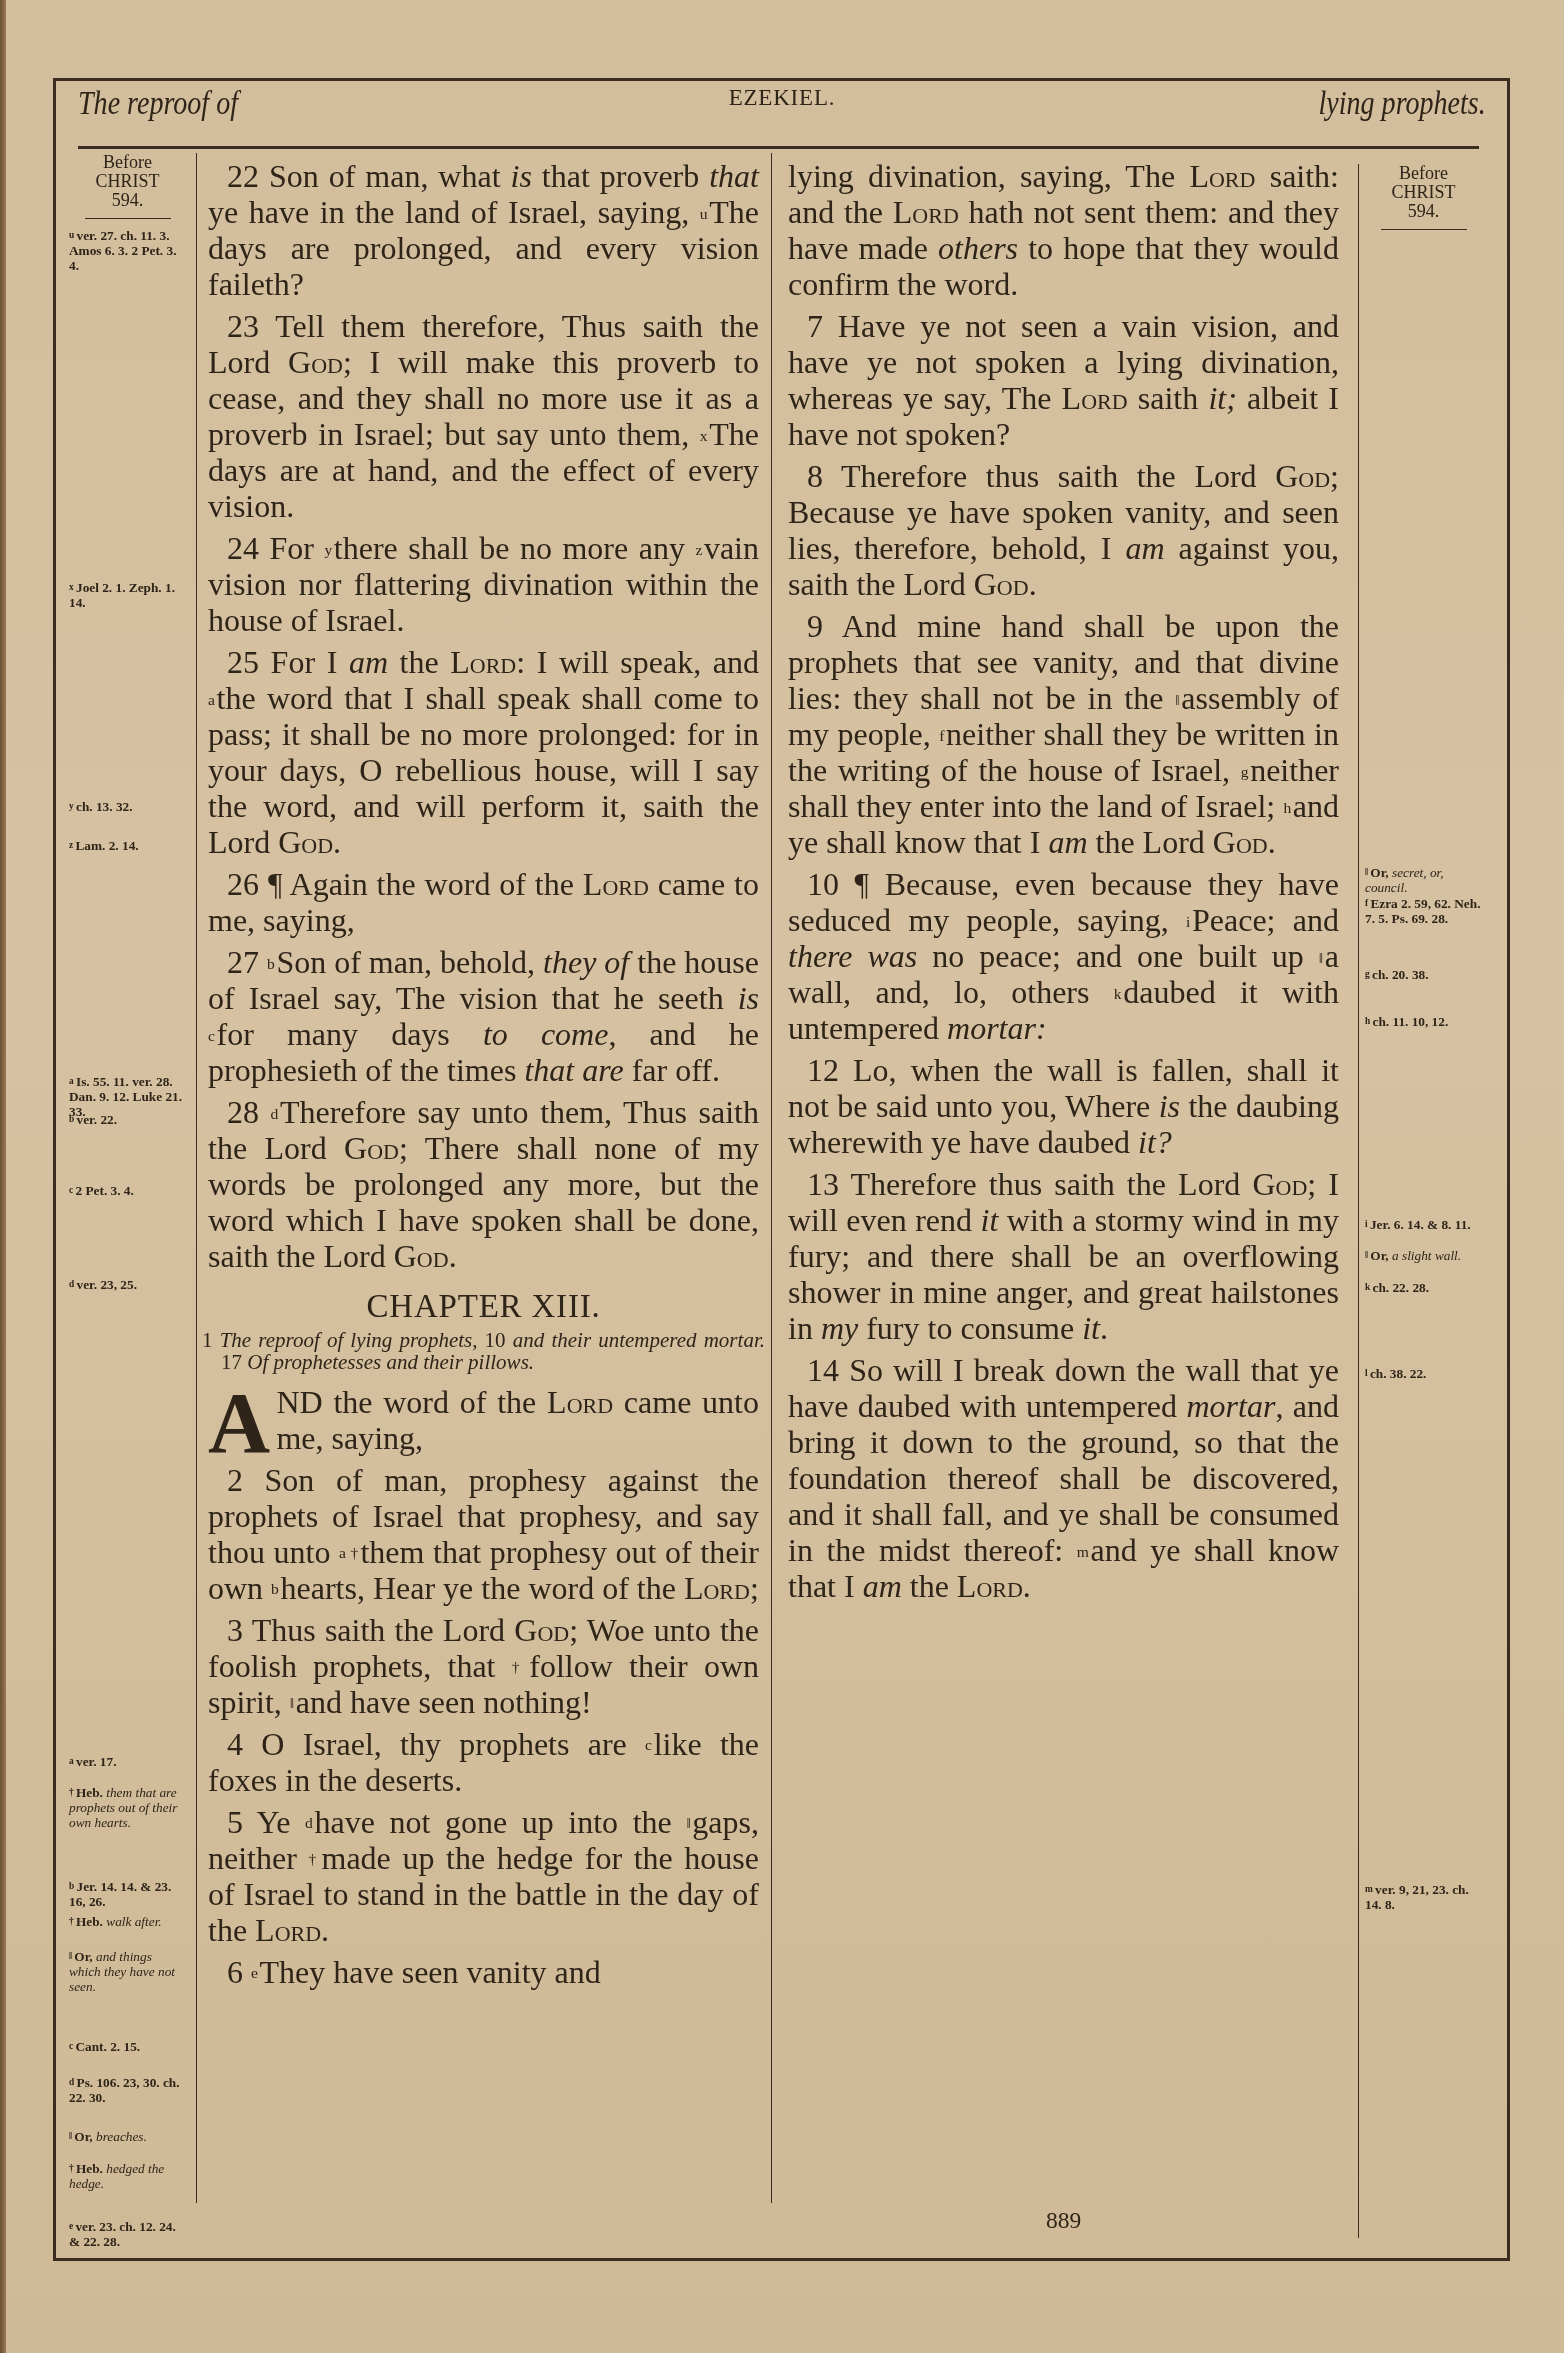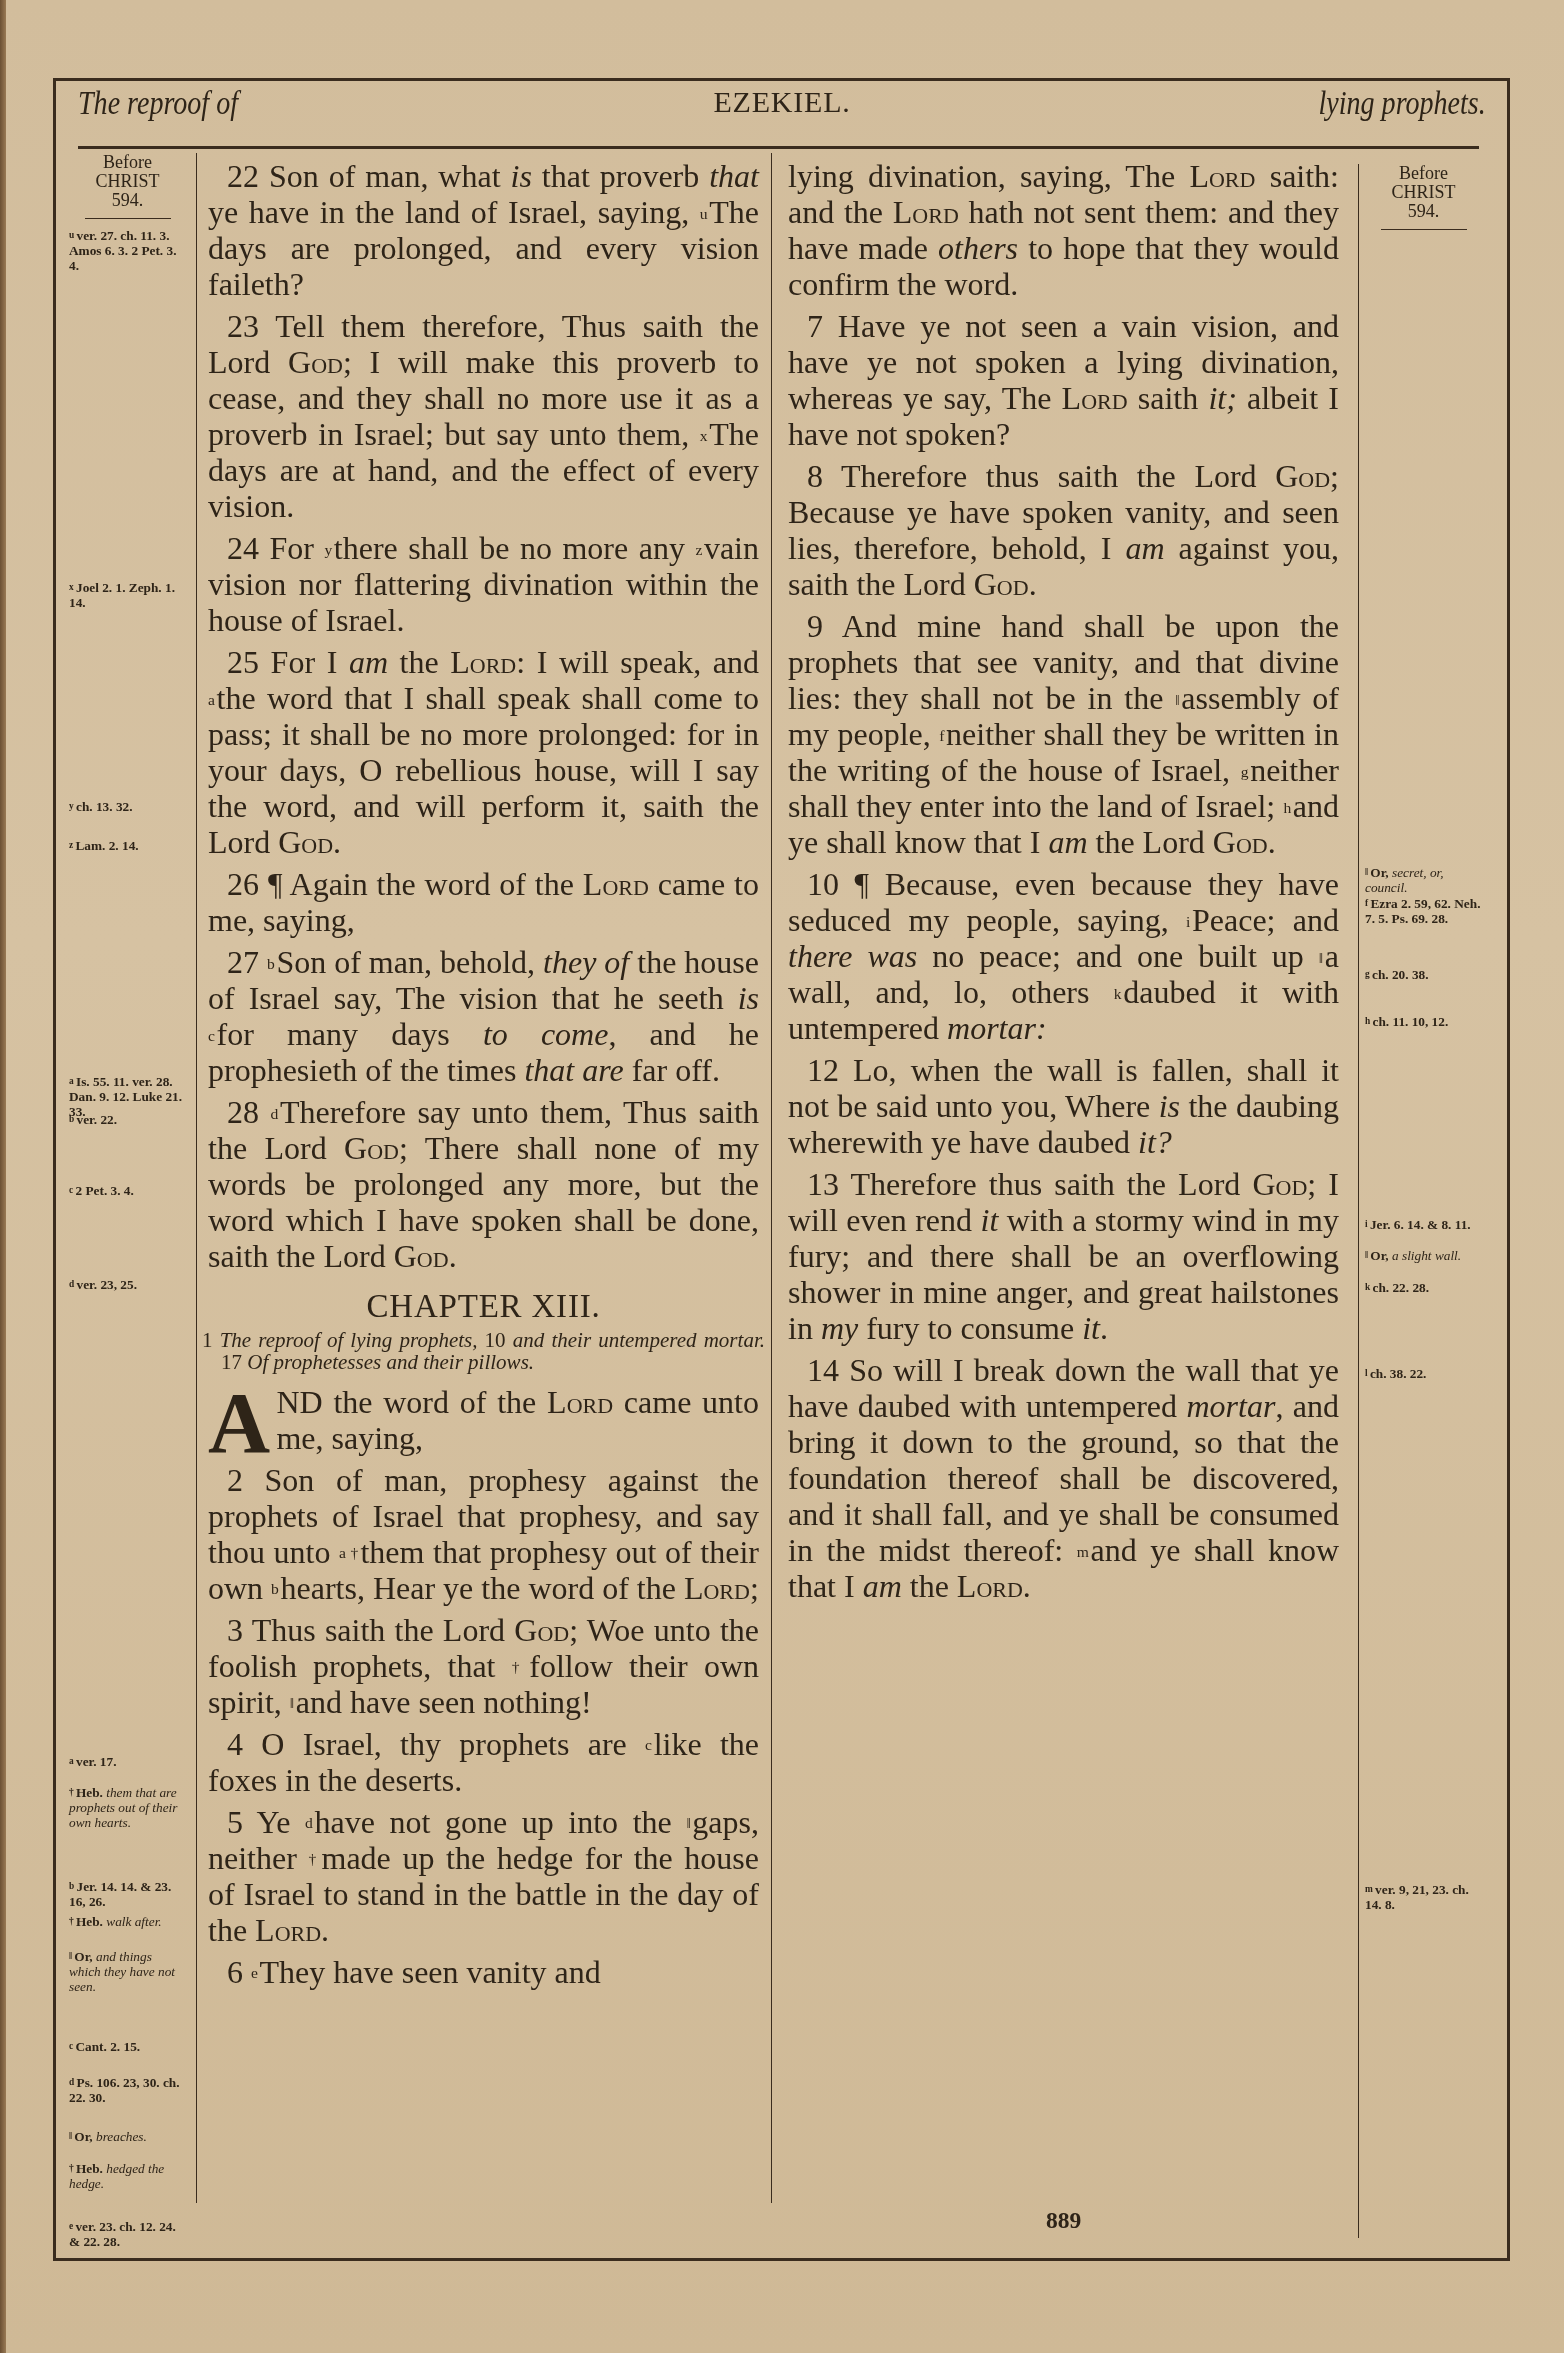--- a/index.html
+++ b/index.html
@@ -5,21 +5,21 @@
   html,body{margin:0;padding:0;}
   body{width:1565px;height:2354px;background:#b59a78;position:relative;overflow:hidden;
        font-family:"DejaVu Serif","Liberation Serif",serif;color:#2e2418;}
   .page{position:absolute;left:6.3px;top:0;width:1559px;height:2354px;
         background:linear-gradient(180deg,#d2bd9c 0%,#d6c2a2 40%,#cfb996 100%);}
   .frame{position:absolute;left:53px;top:78px;width:1457px;height:2183px;
          border:3.1px solid #3a2c1e;border-left-width:3.9px;box-sizing:border-box;}
   .running-head{position:absolute;left:78px;top:85px;width:1408px;height:47px;}
   .rh-left{position:absolute;left:0;top:0;font-style:italic;font-size:33px;
            font-family:"Liberation Serif",serif;transform:scaleX(0.85);transform-origin:left;}
-  .rh-center{position:absolute;left:0;width:100%;top:0;text-align:center;font-size:30px;letter-spacing:0.8px;
+  .rh-center{position:absolute;left:0;width:100%;top:0;text-align:center;font-size:23px;letter-spacing:0.8px;
              font-family:"Liberation Serif",serif;}
   .rh-right{position:absolute;right:0;top:0;font-style:italic;font-size:33px;
             font-family:"Liberation Serif",serif;transform:scaleX(0.85);transform-origin:right;}
   .head-rule{position:absolute;left:78px;top:146px;width:1401px;height:0;border-top:3.1px solid #3a2c1e;}
 
   .margin{position:absolute;width:117px;font-size:13.3px;line-height:15px;font-weight:bold;
           font-family:"Liberation Serif",serif;}
   .margin-left{left:69px;top:153px;}
   .margin-right{left:1365px;top:164px;}
   .bc{text-align:center;font-weight:normal;font-size:18px;line-height:19px;}
@@ -37,21 +37,21 @@
   .verse{text-indent:19px;margin:6px;}
   .verse.cont{text-indent:0;}
   .sc{font-variant:small-caps;}
   sup.ref{font-size:15.6px;vertical-align:top;position:relative;top:1.6px;margin-right:1.6px;}
   .chapter-title{text-align:center;font-size:33px;margin:14px 0 4.7px;letter-spacing:0.8px;}
   .summary{font-size:21px;line-height:22px;font-style:italic;text-align:justify;margin:0 0 11px;
            padding-left:19px;text-indent:-19px;}
   .summary .n{font-style:normal;}
   .dropcap{float:left;font-size:86px;line-height:67px;margin:6.3px 6.3px 0 0;font-weight:bold;}
   .page-number{position:absolute;left:782px;width:563px;top:2207px;text-align:center;font-size:23.5px;
-               font-family:"Liberation Serif",serif;font-weight:bold;}
+               font-family:"Liberation Serif",serif;}
   .edge-marks{position:absolute;left:0;top:0;width:7.8px;height:2354px;
               background:linear-gradient(90deg,#6b5034,#a8875f);}
 </style>
 </head>
 <body>
 
 <div class="edge-marks"></div>
 <div class="page"></div>
 <div class="frame"></div>
 

